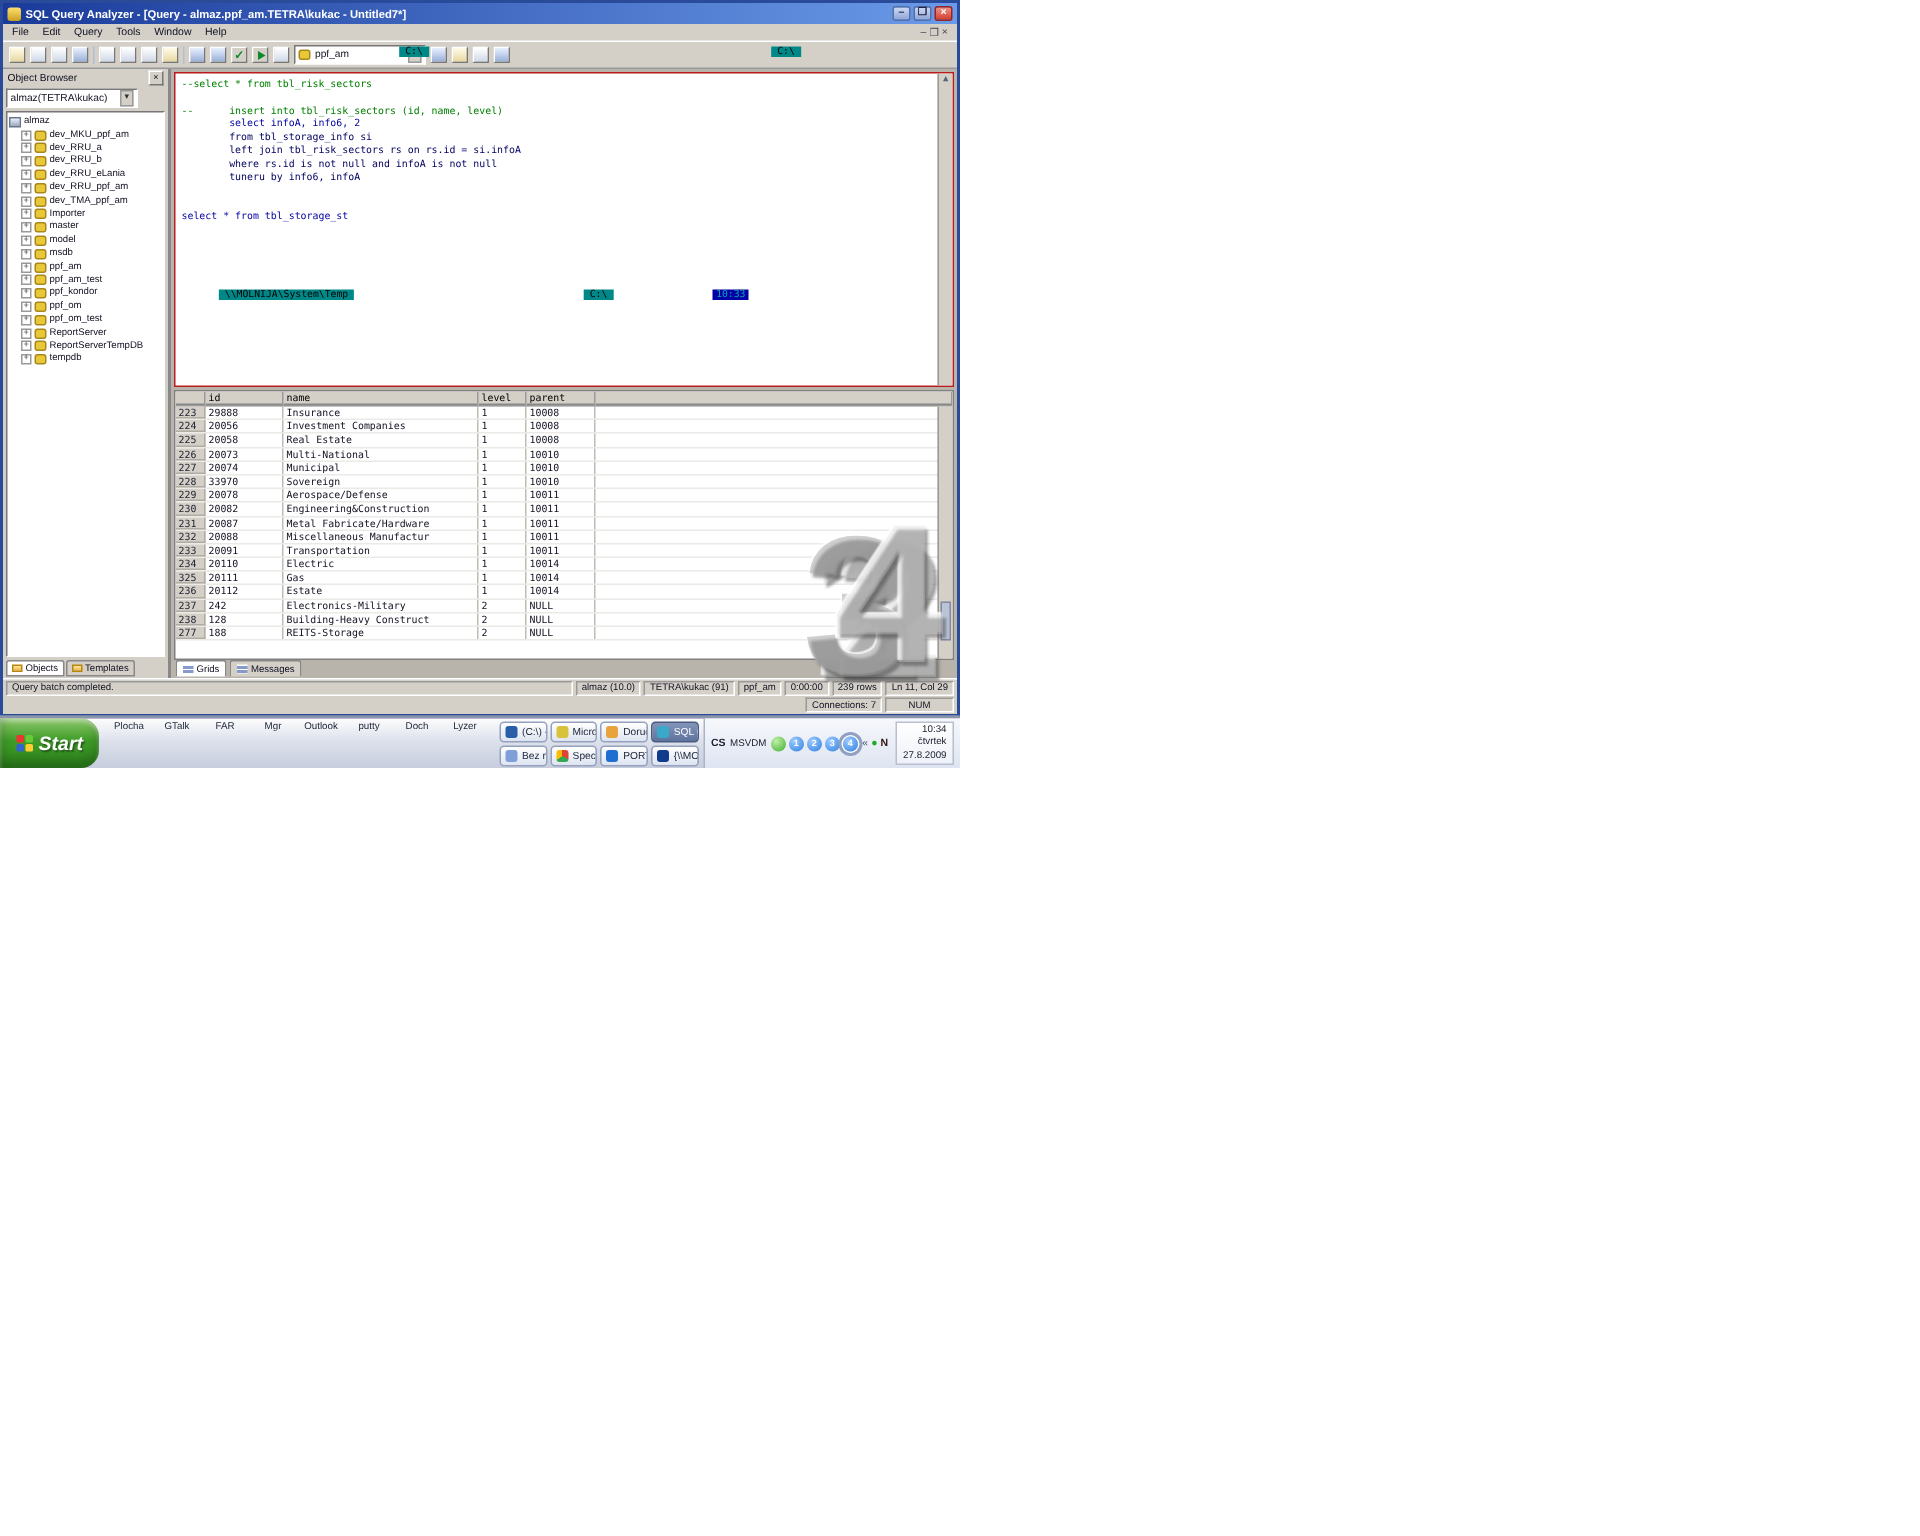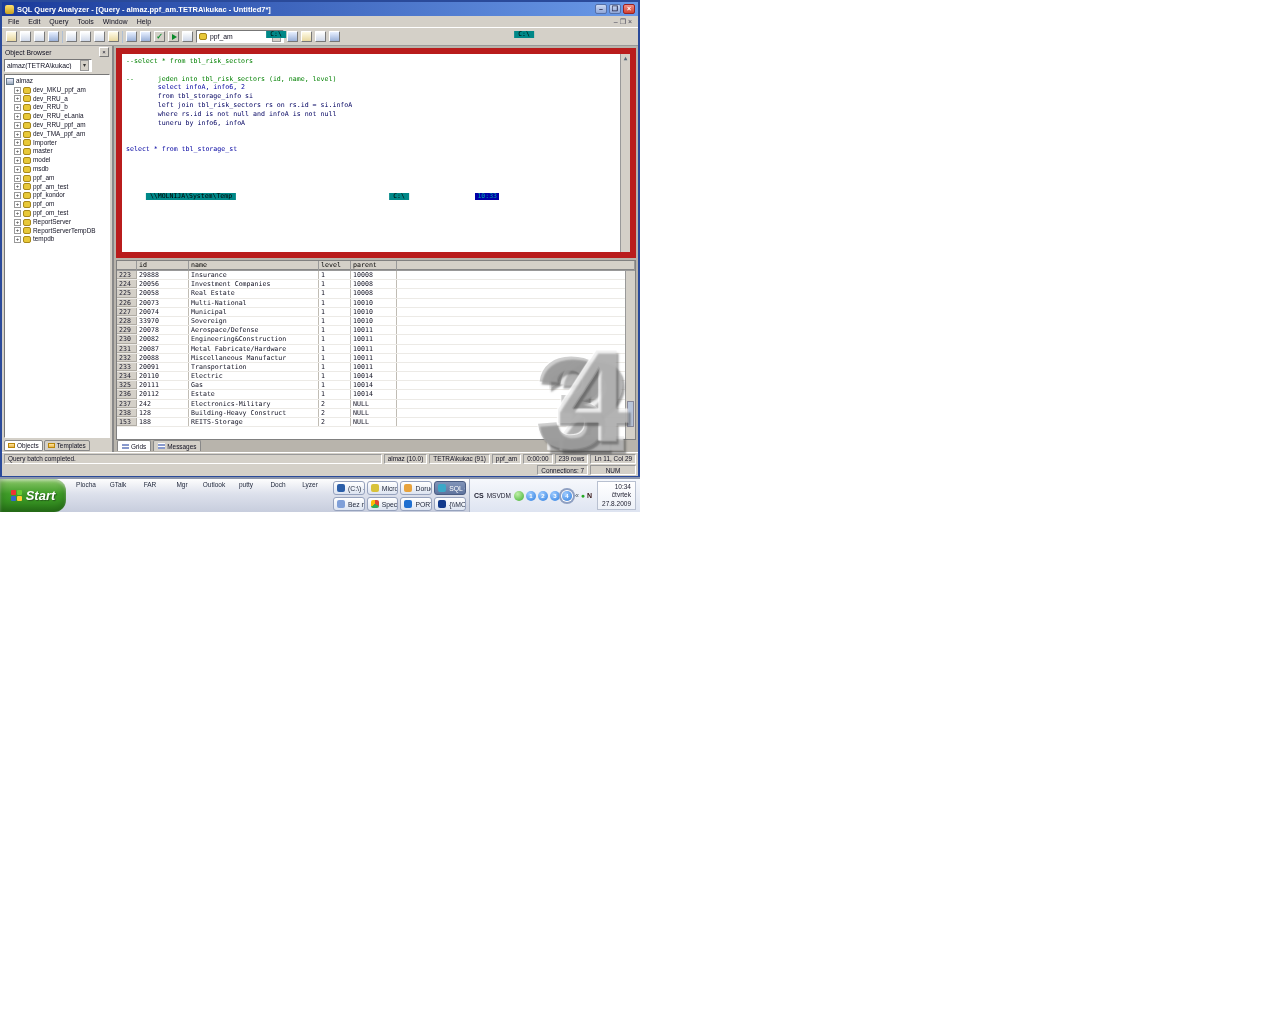--- a/index.html
+++ b/index.html
@@ -236,21 +236,21 @@
 .ob-tree{flex:1;background:#fff;border:1px solid;border-color:#777 #fff #fff #777;margin:1px 2px;font-size:6.4px;line-height:8.8px;overflow:hidden;padding:2px 1px;color:#112}
 .tnode{display:flex;gap:2px;align-items:center;white-space:nowrap}
 .tnode.child{padding-left:8px}
 .plusbox{width:7px;height:7px;border:1px solid #999;background:#fff;font-size:6px;line-height:5px;text-align:center;color:#333;flex:0 0 auto}
 .srvico{width:8px;height:7px;background:linear-gradient(#eef,#9ab);border:1px solid #678;flex:0 0 auto}
 .ob-tabs{height:13px;display:flex;gap:1px;padding:1px 2px;flex:0 0 auto}
 .ob-tab{border:1px solid #888;border-radius:2px 2px 0 0;background:#d4d0c8;font-size:6.4px;padding:0 3px;display:flex;align-items:center;gap:2px;color:#112}
 .ob-tab.on{background:#fff}
 .minifold{width:7px;height:5px;background:linear-gradient(#ffe49a,#e8b44e);border:1px solid #b8860b}
 .s-main{flex:1;display:flex;flex-direction:column;min-width:0;background:#b8b4ac}
-.editor{flex:0 0 210px;margin:2px;background:#fff;border:6px solid #b91c1c;position:relative;font:6.6px/8.8px "DejaVu Sans Mono",monospace;padding:3px 4px;overflow:hidden}
+.editor{flex:0 0 210px;margin:2px;background:#fff;border:1px solid #b91c1c;position:relative;font:6.6px/8.8px "DejaVu Sans Mono",monospace;padding:3px 4px;overflow:hidden}
 .eline{white-space:pre;height:8.8px}
 .eline.com{color:#008000}.eline.kw{color:#0000a0}.eline.pln{color:#000060}
 .escroll{position:absolute;right:0;top:0;bottom:0;width:10px;background:#d4d0c8;border-left:1px solid #999}
 .grid{flex:1;margin:0 2px;background:#fff;border:1px solid #808080;overflow:hidden;font:6.6px/9.2px "DejaVu Sans Mono",monospace;position:relative;min-height:0}
 .g-head{display:flex;background:#d4d0c8;height:10px;border-bottom:1px solid #999}
 .gc{border-right:1px solid #c0bcb4;padding:0 2px;overflow:hidden;white-space:nowrap;height:100%}
 .g-head .gc{border-right:1px solid #999;box-shadow:inset 0 -1px 0 #888}
 .gnum{width:20px;background:#d4d0c8;flex:0 0 auto}
 .gid{width:52px;flex:0 0 auto}.gname{width:130px;flex:0 0 auto}.glvl{width:32px;flex:0 0 auto}.gpar{width:46px;flex:0 0 auto}
 .gfill{flex:1;border-right:none}
@@ -1527,21 +1527,21 @@
             <span class="ob-tab">
               <span class="minifold"></span>
               <span>Templates</span>
             </span>
         </div>
       </div>
       <div class="s-main">
         <div class="editor">
           <div class="eline com"><span>--select * from tbl_risk_sectors</span></div>
             <div class="eline pln"><span></span></div>
-            <div class="eline com"><span>--      jeden into tbl_risk_sectors (id, name, level)</span></div>
+            <div class="eline com"><span>--      insert into tbl_risk_sectors (id, name, level)</span></div>
             <div class="eline kw"><span>        select infoA, info6, 2</span></div>
             <div class="eline pln"><span>        from tbl_storage_info si</span></div>
             <div class="eline pln"><span>        left join tbl_risk_sectors rs on rs.id = si.infoA</span></div>
             <div class="eline pln"><span>        where rs.id is not null and infoA is not null</span></div>
             <div class="eline pln"><span>        tuneru by info6, infoA</span></div>
             <div class="eline pln"><span></span></div>
             <div class="eline pln"><span></span></div>
             <div class="eline kw"><span>select * from tbl_storage_st</span></div>
           <div class="escroll">
               <span style="display:block;text-align:center;font-size:6px;color:#567">▲</span>
@@ -1696,21 +1696,21 @@
               <div class="g-row">
                 <span class="gc gnum">238</span>
                 <span class="gc gid">128</span>
                 <span class="gc gname">Building-Heavy Construct</span>
                 <span class="gc glvl">2</span>
                 <span class="gc gpar">NULL</span>
                 <span class="gc gfill"></span>
               </div>
 
               <div class="g-row">
-                <span class="gc gnum">153</span>
+                <span class="gc gnum">277</span>
                 <span class="gc gid">188</span>
                 <span class="gc gname">REITS-Storage</span>
                 <span class="gc glvl">2</span>
                 <span class="gc gpar">NULL</span>
                 <span class="gc gfill"></span>
               </div>
 
           </div>
           <div class="gscroll">
               <span class="thumb"></span>

